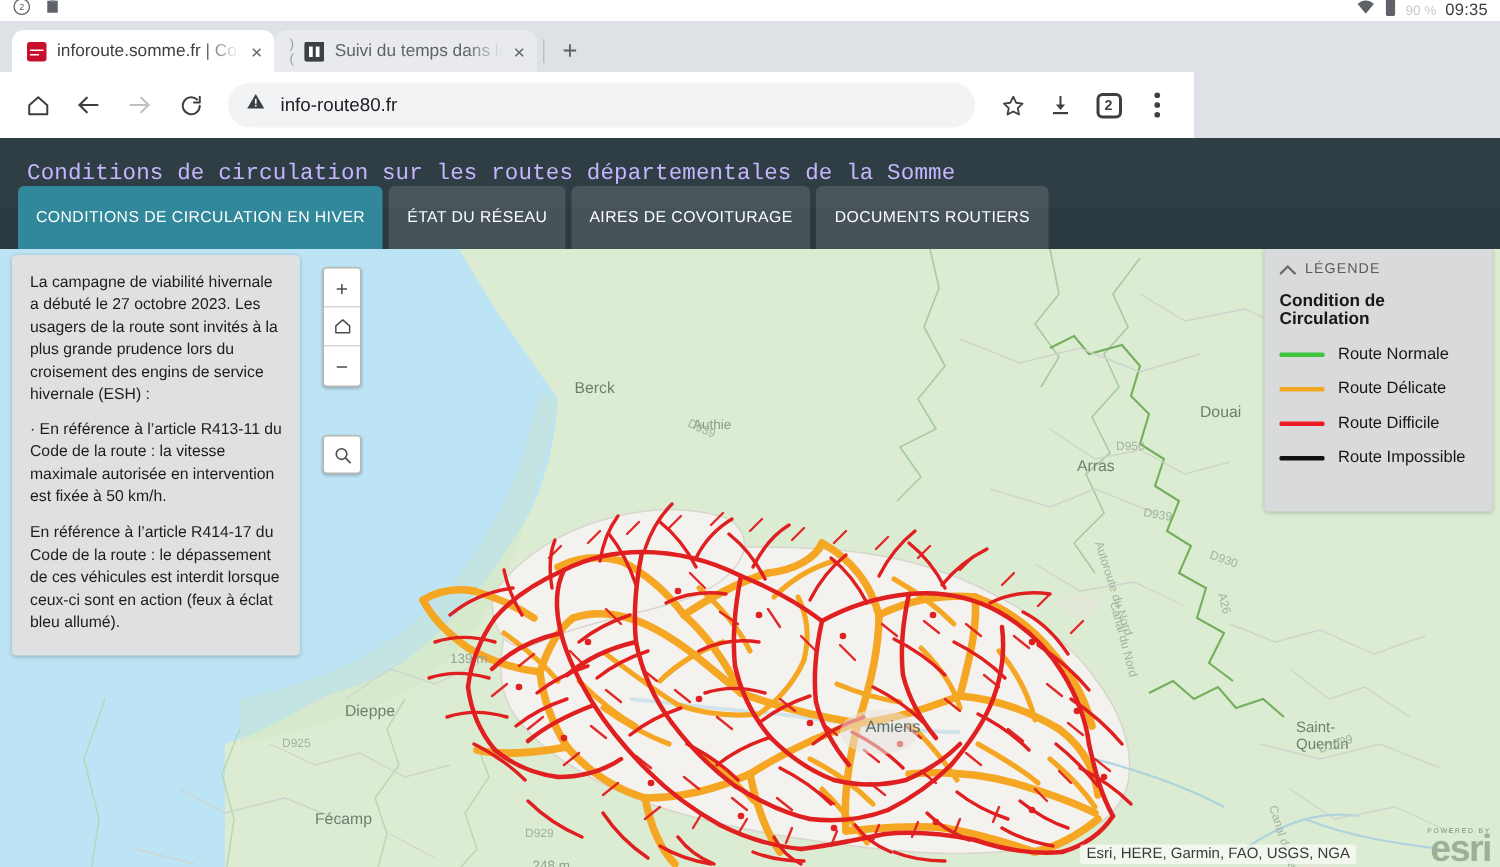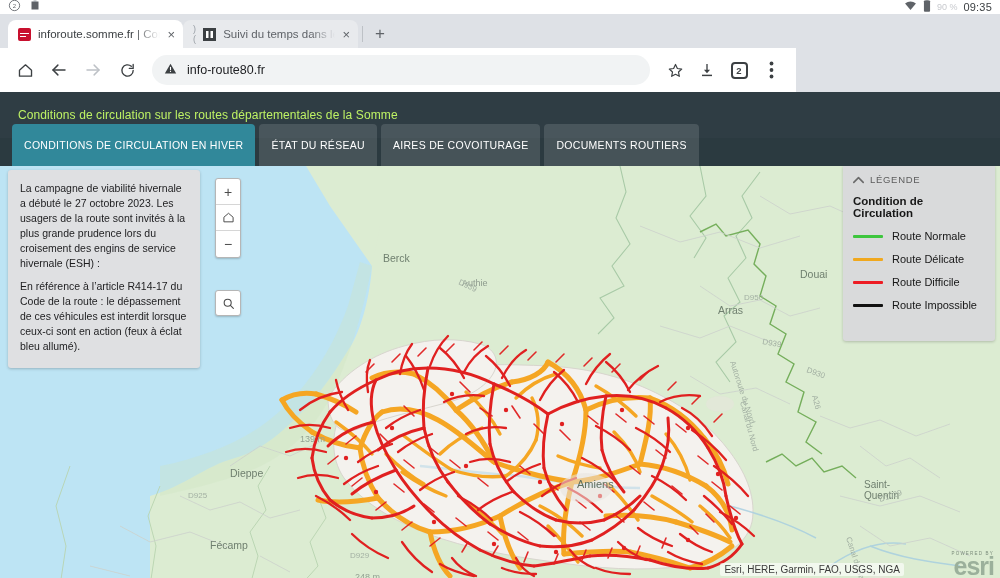--- a/index.html
+++ b/index.html
@@ -68,21 +68,21 @@
     display:flex; align-items:center; justify-content:center;
   }
 
   
   .page { position:absolute; top:92px; left:0; width:1000px; height:486px; background:#2b3a40; }
 
   .site-header {
     position:relative; height:46px; background:#2f3d44;
     display:flex; align-items:center; padding-left:18px;
   }
-  .site-title { font-size:12px; color:#bef264; font-weight:400; letter-spacing:0.1px; }
+  .site-title { font-size:15px; color:#c4b5fd; font-weight:400; letter-spacing:0.1px;font-family:Liberation Mono, monospace; }
   .header-right { margin-left:auto; display:flex; align-items:center; gap:9px; padding-right:10px; }
   .update-text { font-size:10.5px; color:#d6dadc; }
   .soc { width:13px; height:13px; fill:#e8eaec; display:block; cursor:pointer; }
   .somme-logo {
     width:42px; height:42px; background:#a5172b; margin-left:4px;
     display:flex; flex-direction:column; align-items:center; justify-content:center;
     cursor:pointer;
   }
   .somme-logo .s1 { font-size:12px; color:#fff; font-family:"Liberation Serif", serif; line-height:1; }
   .somme-logo .s2 { font-size:3.2px; color:#f0c8cd; margin-top:2px; letter-spacing:0.2px; }
@@ -644,20 +644,21 @@
               <text x="730" y="196" transform="rotate(72 730 196)">Autoroute du Nord</text>
               <text x="740" y="236" transform="rotate(75 740 236)">Canal du Nord</text>
               <text x="846" y="372" transform="rotate(72 846 372)">Canal de Saint-Quentin</text>
             </g>
           </g>
         </g>
       </svg>
 
       <div class="infopanel">
         <p>La campagne de viabilité hivernale a débuté le 27 octobre 2023. Les usagers de la route sont invités à la plus grande prudence lors du croisement des engins de service hivernale (ESH) :</p>
+        <p>· En référence à l’article R413-11 du Code de la route : la vitesse maximale autorisée en intervention est fixée à 50 km/h.</p>
         <p>En référence à l’article R414-17 du Code de la route : le dépassement de ces véhicules est interdit lorsque ceux-ci sont en action (feux à éclat bleu allumé).</p>
       </div>
 
       <div class="zoomctrl">
         <div class="zbtn">+</div>
         <div class="zbtn">
           <svg width="13" height="13" viewBox="0 0 24 24" fill="none" stroke="#4b4b4b" stroke-width="1.8" stroke-linejoin="round">
               <path d="M3.5 11.5L12 4.2l8.5 7.3V20h-17z"></path>
             </svg>
         </div>

